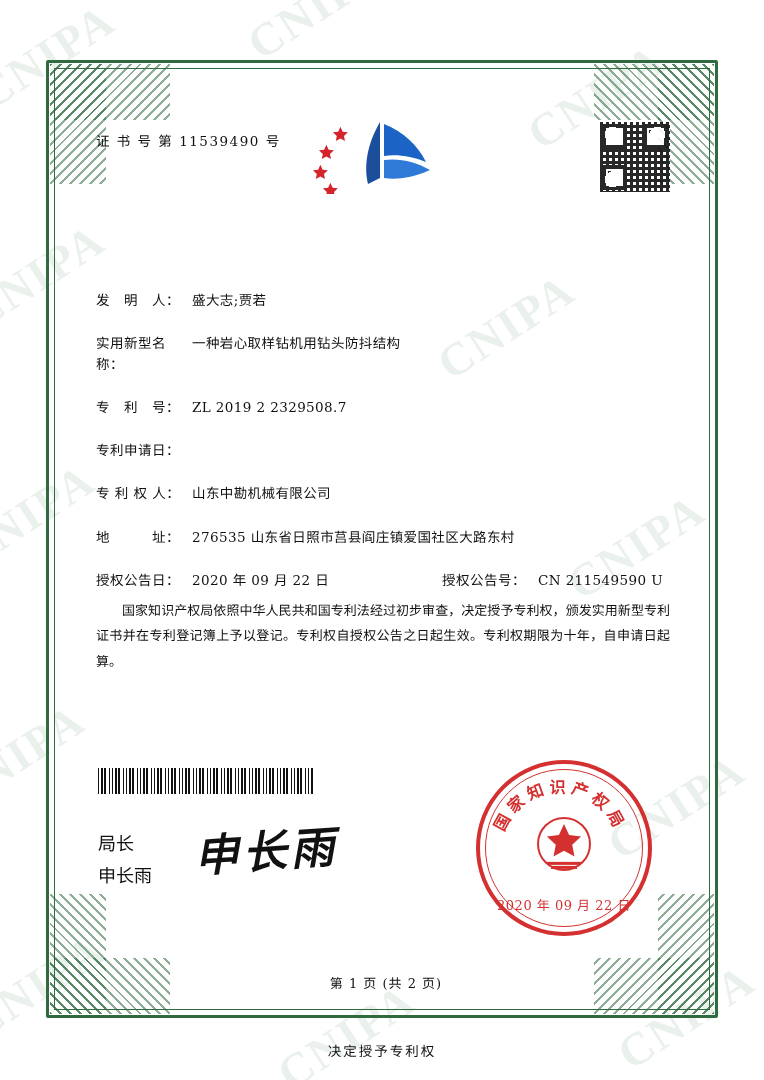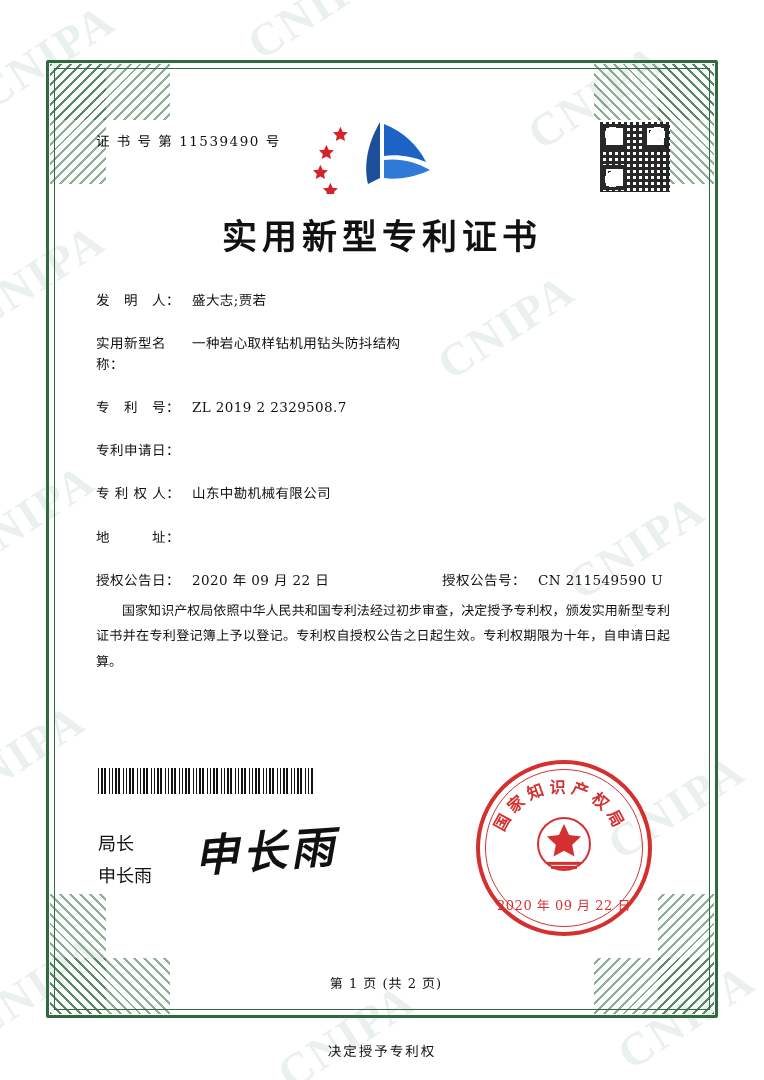--- a/index.html
+++ b/index.html
@@ -361,21 +361,20 @@
         <path d="M88 6 L88 62 L76 68 C72 52 74 30 88 6 Z" fill="#1b4f9c"></path>
         <path d="M92 8 C112 16 126 30 134 46 C120 40 104 38 92 40 Z" fill="#1b63c4"></path>
         <path d="M92 44 C108 42 124 46 138 54 C120 62 104 64 92 62 Z" fill="#2f7ad6"></path>
         <path d="M20 40 l3.6 7.8 8.4 1 -6.2 5.9 1.6 8.4 -7.4-4.1 -7.4 4.1 1.6-8.4 -6.2-5.9 8.4-1z" fill="#d4232a" transform="translate(36,-14) scale(0.62)"></path>
         <path d="M20 40 l3.6 7.8 8.4 1 -6.2 5.9 1.6 8.4 -7.4-4.1 -7.4 4.1 1.6-8.4 -6.2-5.9 8.4-1z" fill="#d4232a" transform="translate(22,4) scale(0.62)"></path>
         <path d="M20 40 l3.6 7.8 8.4 1 -6.2 5.9 1.6 8.4 -7.4-4.1 -7.4 4.1 1.6-8.4 -6.2-5.9 8.4-1z" fill="#d4232a" transform="translate(16,24) scale(0.62)"></path>
         <path d="M20 40 l3.6 7.8 8.4 1 -6.2 5.9 1.6 8.4 -7.4-4.1 -7.4 4.1 1.6-8.4 -6.2-5.9 8.4-1z" fill="#d4232a" transform="translate(26,42) scale(0.62)"></path>
       </svg>
     </div>
 
-    <div class="doc-title">实用新型专利证书</div>
 
     <div class="fields">
       <div class="frow">
         <div class="flabel">发　明　人：</div>
         <div class="fvalue">盛大志;贾若</div>
       </div>
       <div class="frow">
         <div class="flabel">实用新型名称：</div>
         <div class="fvalue">一种岩心取样钻机用钻头防抖结构</div>
       </div>
@@ -385,20 +384,21 @@
       </div>
       <div class="frow">
         <div class="flabel">专利申请日：</div>
       </div>
       <div class="frow">
         <div class="flabel">专 利 权 人：</div>
         <div class="fvalue">山东中勘机械有限公司</div>
       </div>
       <div class="frow">
         <div class="flabel">地　　　址：</div>
+        <div class="fvalue">276535  山东省日照市莒县阎庄镇爱国社区大路东村</div>
       </div>
       <div class="frow two">
         <div class="flabel">授权公告日：</div>
         <div class="fvalue">2020 年 09 月 22 日</div>
         <div class="flabel2">授权公告号：</div>
         <div class="fvalue">CN 211549590 U</div>
       </div>
     </div>
 
     <div class="paras">

